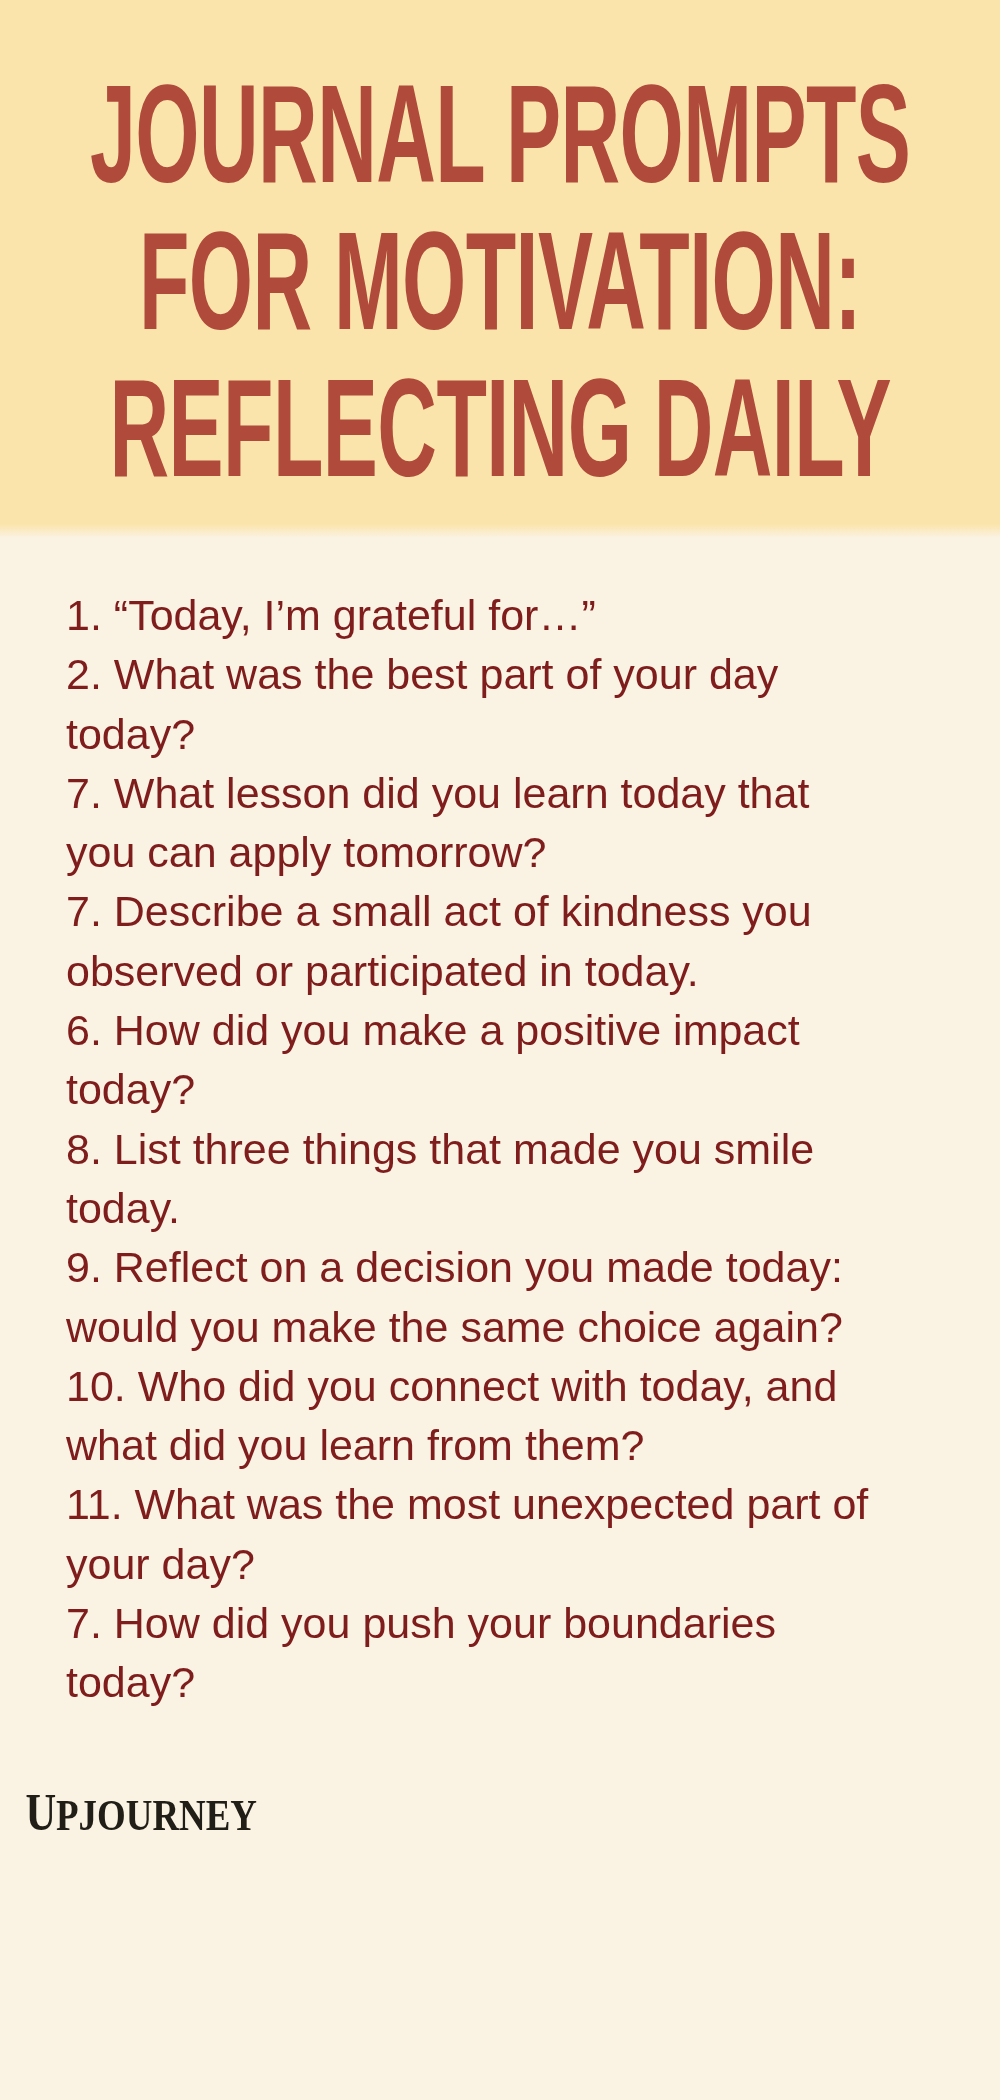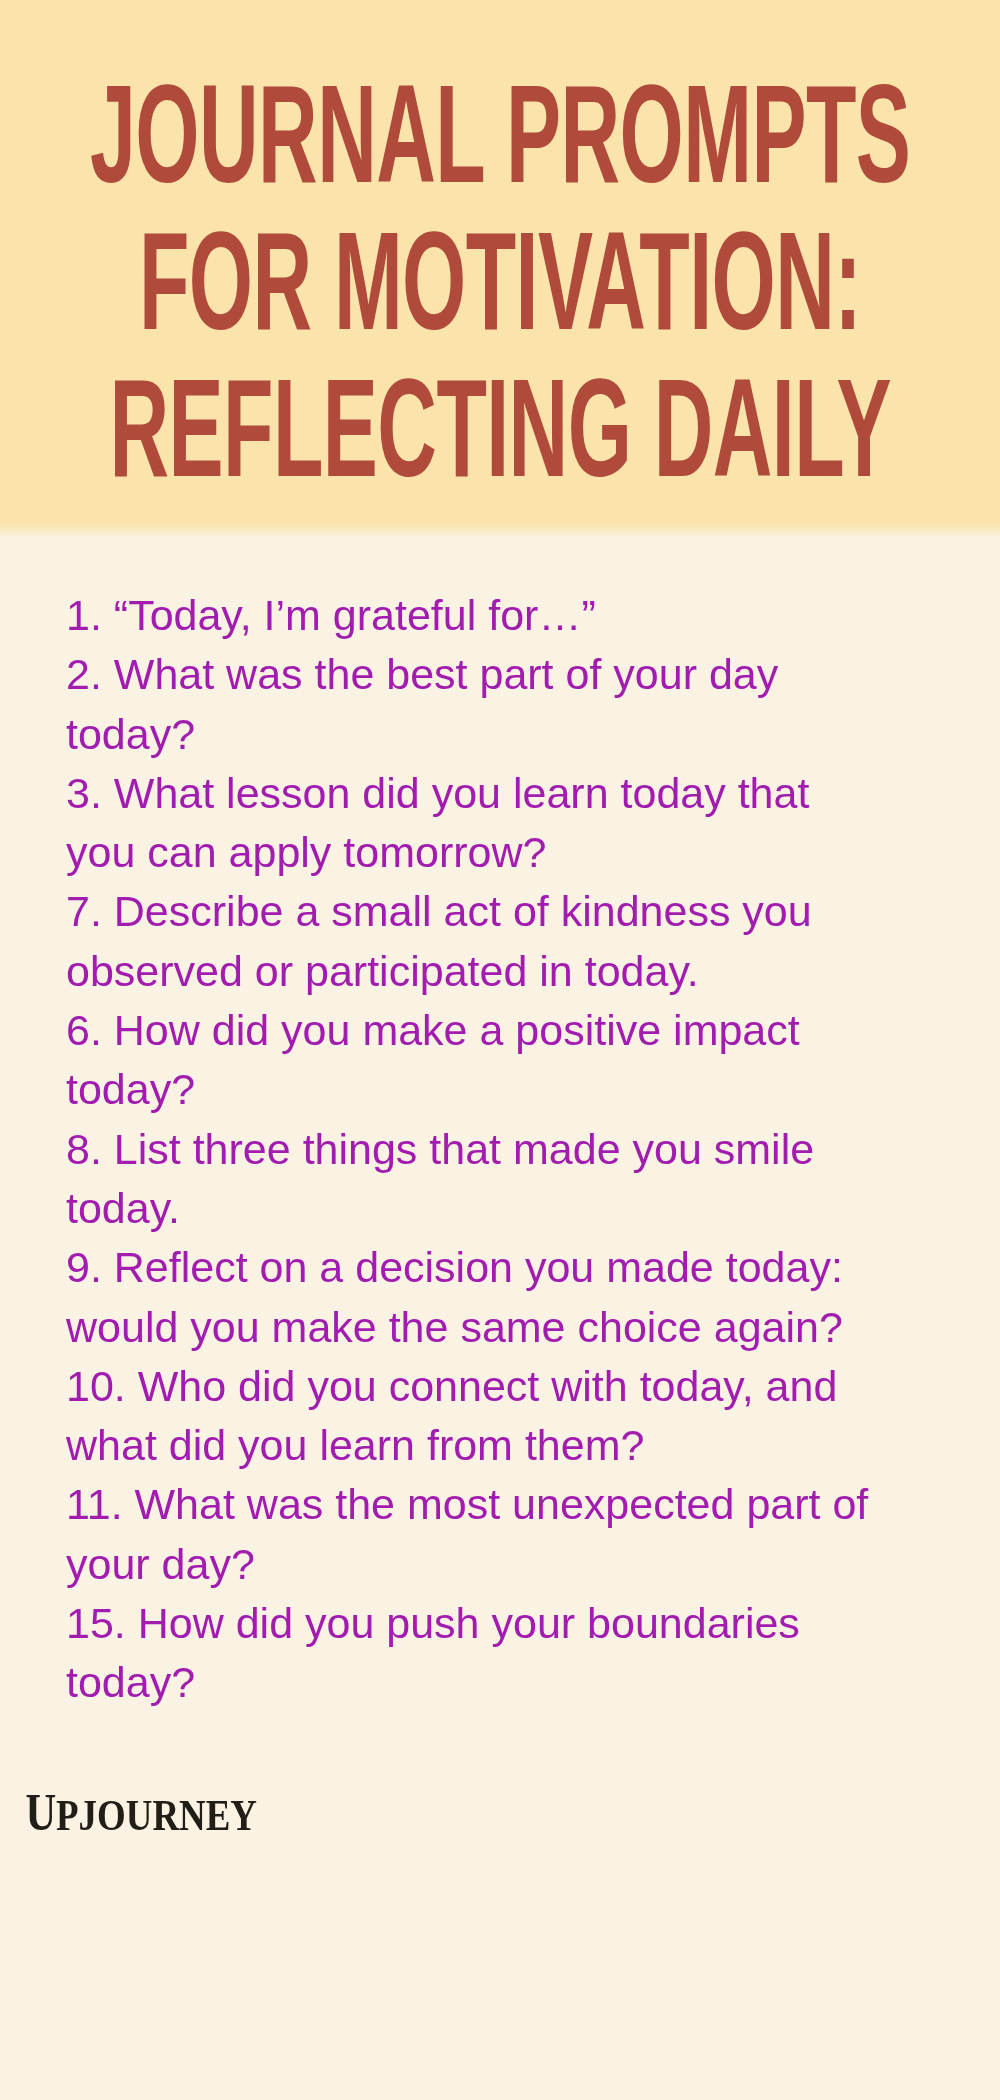--- a/index.html
+++ b/index.html
@@ -44,21 +44,21 @@
     color: #B04B3B;
     transform: scaleX(0.59);
     transform-origin: 50% 50%;
   }
   
   .prompts {
     margin: 48px 0 0 66px;
     width: 815px;
     font-size: 43px;
     line-height: 59.3px;
-    color: #a21caf;
+    color: #7f1d1d;
   }
   .prompts p {
     margin: 0;
     padding: 0;
   }
   
   .footer {
     margin-top: 74px;
   }
   .brand {
@@ -88,27 +88,27 @@
       <div class="title-line">FOR MOTIVATION:</div>
       <div class="title-line">REFLECTING DAILY</div>
     </div>
   </header>
 
   <div class="header-fade"></div>
 
   <main class="prompts">
     <p class="prompt">1. “Today, I’m grateful for…”</p>
     <p class="prompt">2. What was the best part of your day today?</p>
-    <p class="prompt">3. What lesson did you learn today that you can apply tomorrow?</p>
+    <p class="prompt">7. What lesson did you learn today that you can apply tomorrow?</p>
     <p class="prompt">7. Describe a small act of kindness you observed or participated in today.</p>
     <p class="prompt">6. How did you make a positive impact today?</p>
     <p class="prompt">8. List three things that made you smile today.</p>
     <p class="prompt">9. Reflect on a decision you made today: would you make the same choice again?</p>
     <p class="prompt">10. Who did you connect with today, and what did you learn from them?</p>
     <p class="prompt">11. What was the most unexpected part of your day?</p>
-    <p class="prompt">15. How did you push your boundaries today?</p>
+    <p class="prompt">7. How did you push your boundaries today?</p>
   </main>
 
   <footer class="footer">
     <div class="brand">UPJOURNEY</div>
   </footer>
 
 </div>
 
 </body></html>

